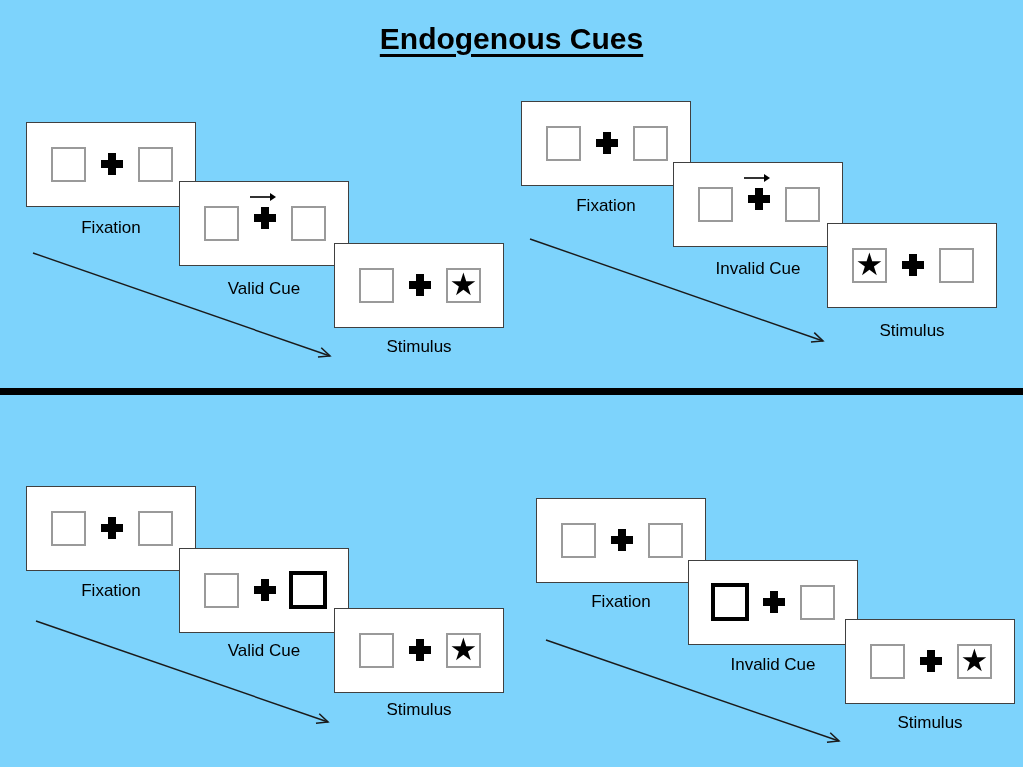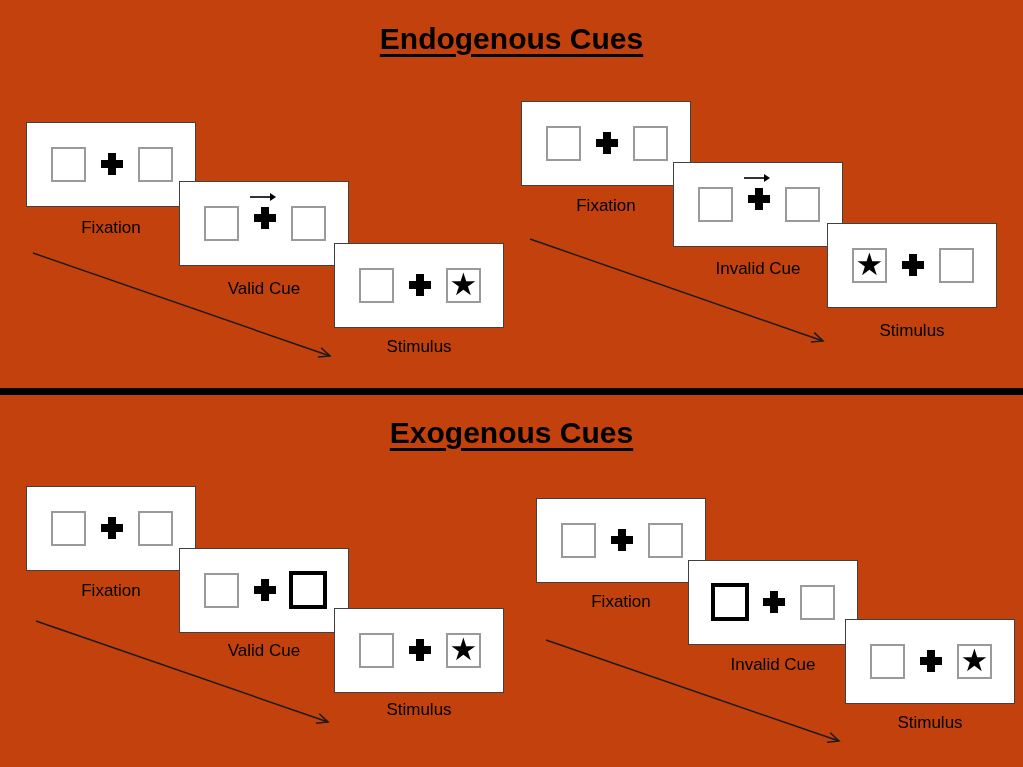--- a/index.html
+++ b/index.html
@@ -1,17 +1,17 @@
 <!DOCTYPE html>
 <html><head>
 <meta charset="utf-8">
 <style>
   html,body{margin:0;padding:0;background:#ffffff;}
   .canvas{
-    position:relative;width:1023px;height:767px;background:#c2410c;
+    position:relative;width:1023px;height:767px;background:#7dd3fc;
     font-family:"Liberation Sans",sans-serif;overflow:hidden;color:#000;
   }
   .title{
     position:absolute;left:0;width:100%;text-align:center;
     font-weight:bold;font-size:30px;letter-spacing:0px;
   }
   .title .u{
     text-decoration:underline;
     text-decoration-thickness:3px;
     text-underline-offset:5px;
@@ -46,23 +46,20 @@
   }
   .arrows{position:absolute;left:0;top:0;pointer-events:none;}
 </style>
 </head>
 <body>
 
 <div class="canvas">
 
   <div class="title" style="top:22px">
     <span class="u">Endogenous Cues</span>
-  </div>
-  <div class="title" style="top:416px">
-    <span class="u">Exogenous Cues</span>
   </div>
 
   <div class="divider"></div>
 
   <svg class="arrows" width="1023" height="767" viewBox="0 0 1023 767">
     <defs>
       <marker id="ah" markerWidth="16" markerHeight="14" refX="12" refY="6" orient="auto" markerUnits="userSpaceOnUse">
         <path d="M1,1 L12,6 L1,11" fill="none" stroke="#1a1a1a" stroke-width="1.5"></path>
       </marker>
     </defs>

